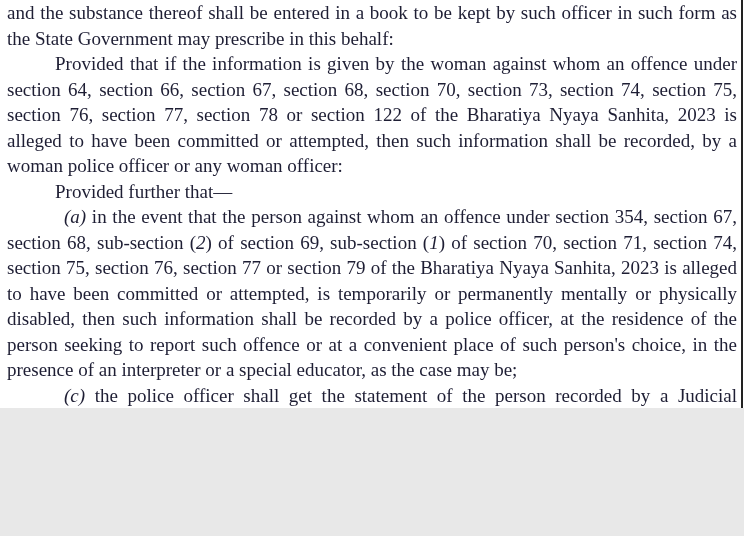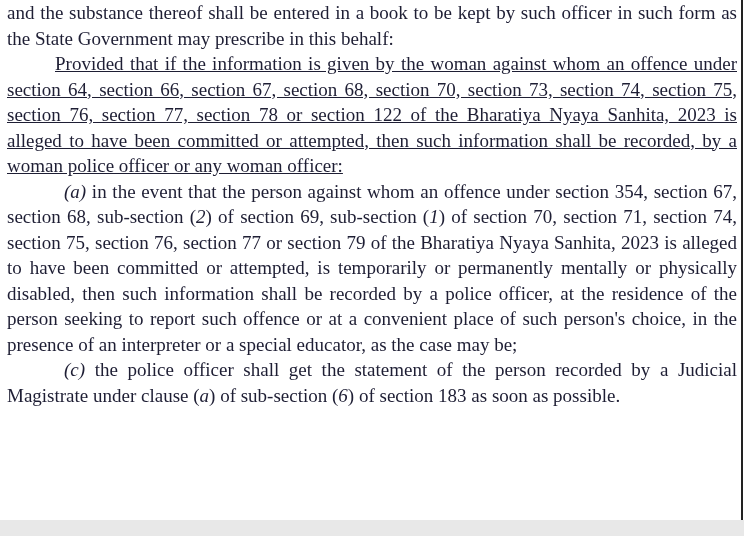--- a/index.html
+++ b/index.html
@@ -8,59 +8,60 @@
     --page-bg: #ffffff;
   }
   * { box-sizing: border-box; }
   html, body { margin: 0; padding: 0; }
   body {
     width: 744px; height: 536px;
     background: #e8e8e8;
   }
   .page {
     position: relative;
-    width: 744px; height: 520px;
+    width: 744px; height: 408px;
     background: var(--page-bg);
     overflow: hidden;
     font-family: "Liberation Serif", "DejaVu Serif", serif;
     color: var(--text-color);
   }
   .content {
     position: absolute;
     top: 0; left: 7px;
     width: 730px;
   }
   .content p {
     margin: 0;
     font-size: 19px;
     line-height: 25.5px;
     text-align: justify;
   }
   .p-cont   { margin-top: 8px; }                      
-  .p-ind    { margin-top: 5px; text-indent: 48px; text-decoration: underline; }   
+  .p-ind    { margin-top: 5px; text-indent: 48px; }   
   .p-ind2   { margin-top: 8px; text-indent: 48px; }
   .clause   { margin-top: 8px; margin-left: 55px; text-indent: 57px; }
   .it { font-style: italic; }
   .edge-rule {
     position: absolute;
     top: 0; right: 1px;
     width: 2px; height: 536px;
     background: var(--rule-color);
   }
 </style>
 </head>
 <body>
 
 <div class="page">
   <div class="content">
 
     <p class="p-cont">and the substance thereof shall be entered in a book to be kept by such officer in such form as the State Government may prescribe in this behalf:</p>
 
     <p class="p-ind">Provided that if the information is given by the woman against whom an offence under section 64, section 66, section 67, section 68, section 70, section 73, section 74, section 75, section 76, section 77, section 78 or section 122 of the Bharatiya Nyaya Sanhita, 2023 is alleged to have been committed or attempted, then such information shall be recorded, by a woman police officer or any woman officer:</p>
 
+    <p class="p-ind2">Provided further that—</p>
 
     <p class="clause"><span class="it">(a)</span><span> in the event that the person against whom an offence under section 354, section 67, section 68, sub-section (</span><span class="it">2</span><span>) of section 69, sub-section (</span><span class="it">1</span><span>) of section 70, section 71, section 74, section 75, section 76, section 77 or section 79 of the Bharatiya Nyaya Sanhita, 2023 is alleged to have been committed or attempted, is temporarily or permanently mentally or physically disabled, then such information shall be recorded by a police officer, at the residence of the person seeking to report such offence or at a convenient place of such person's choice, in the presence of an interpreter or a special educator, as the case may be;</span></p>
 
 
     <p class="clause"><span class="it">(c)</span><span> the police officer shall get the statement of the person recorded by a Judicial Magistrate under clause (</span><span class="it">a</span><span>) of sub-section (</span><span class="it">6</span><span>) of section 183 as soon as possible.</span></p>
 
   </div>
 
   <div class="edge-rule"></div>
 </div>

